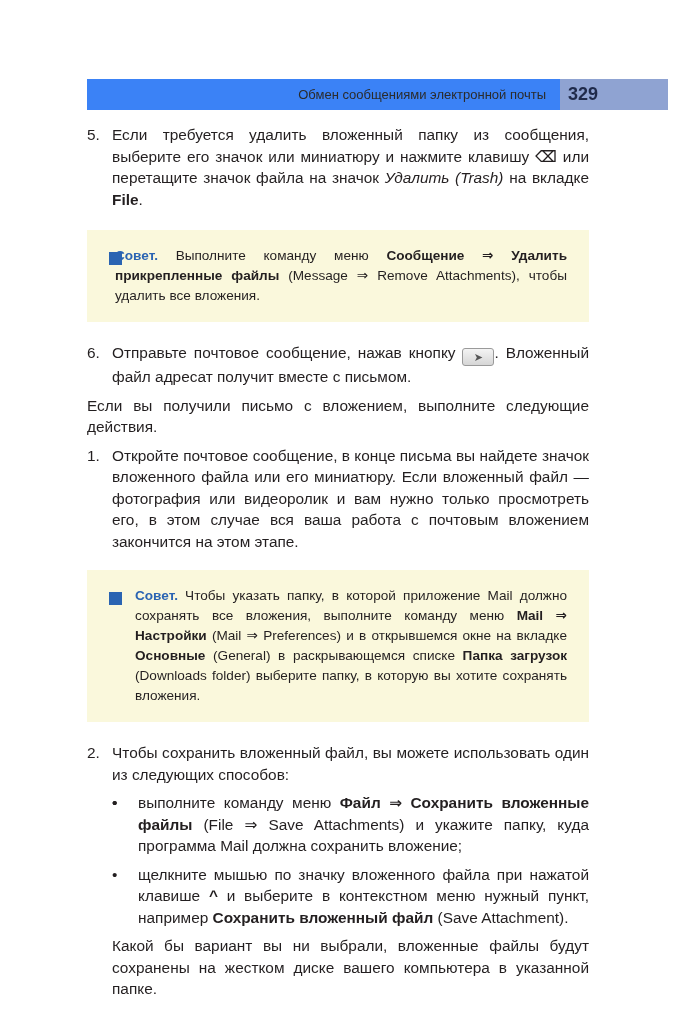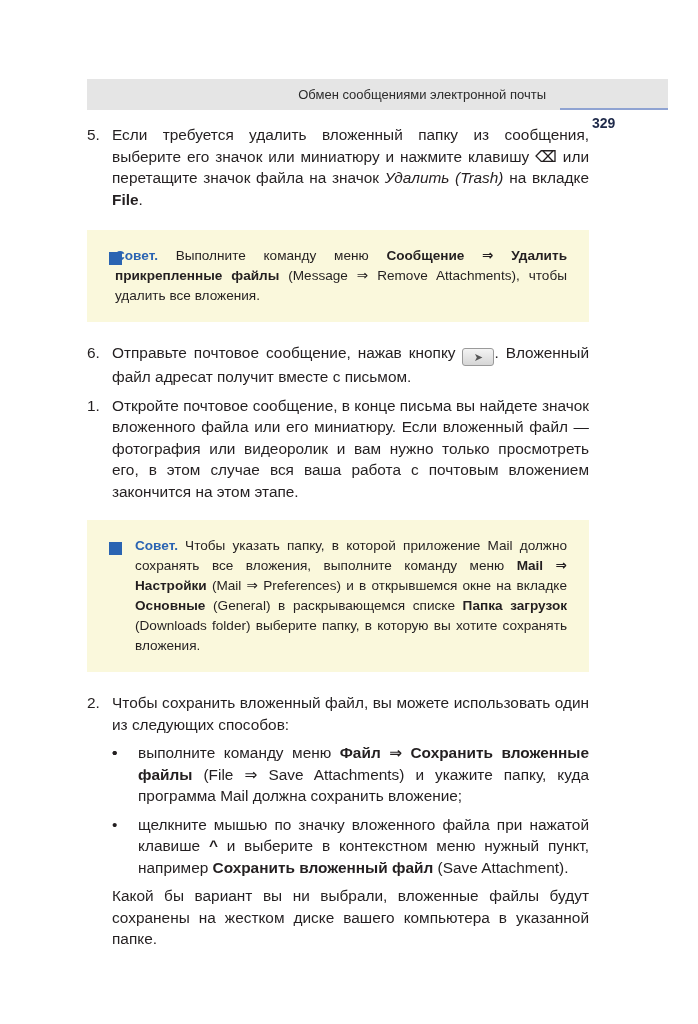--- a/index.html
+++ b/index.html
@@ -2,28 +2,28 @@
 <html><head>
 <meta charset="utf-8">
 <style>
   html, body { margin: 0; padding: 0; }
   body {
     width: 698px; height: 1024px; background: #ffffff; position: relative; overflow: hidden;
     font-family: "Liberation Sans", "DejaVu Sans", sans-serif; color: #231f20;
   }
   .header {
     position: absolute; left: 87px; top: 79px; width: 581px; height: 31px;
-    background: #e5e5e5; display: flex;
+    background: #3b82f6; display: flex;
   }
   .header-title {
     flex: 1; text-align: right; font-size: 13px; line-height: 31px; padding-right: 14px; color: #2b2b2b;
   }
   .header-page {
-    width: 108px; background: #8fa3d2; font-weight: bold; font-size: 14px; line-height: 31px;
-    padding-left: 32px; box-sizing: border-box; color: #1f2a4a; margin-top: 29px;
+    width: 108px; background: #8fa3d2; font-weight: bold; font-size: 18px; line-height: 31px;
+    padding-left: 8px; box-sizing: border-box; color: #1f2a4a;
   }
   .content { position: absolute; left: 87px; top: 124px; width: 502px; font-size: 15.4px; line-height: 21.5px; }
   .item { position: relative; padding-left: 25px; text-align: justify; }
   .num { position: absolute; left: 0; top: 0; }
   .para { text-align: justify; }
   .tip {
     background: #faf8dc; padding: 16px 22px 16px 48px; position: relative; font-size: 13.6px; line-height: 20px;
     text-align: justify;
   }
   .tip-marker { position: absolute; left: 22px; top: 22px; width: 13px; height: 13px; background: #2a64b2; }
@@ -56,20 +56,21 @@
   <div class="tip" style="margin-top:20px;padding-left:28px;">
     <span class="tip-marker"></span>
     <span class="tip-label">Совет.</span><span> Выполните команду меню </span><b>Сообщение ⇒ Удалить прикрепленные файлы</b><span> (Message ⇒ Remove Attachments), чтобы удалить все вложения.</span>
   </div>
 
   <div class="item" style="margin-top:20px;">
     <span class="num">6.</span>
     <span>Отправьте почтовое сообщение, нажав кнопку </span><span class="send-btn">➤</span><span>. Вложенный файл адресат получит вместе с письмом.</span>
   </div>
 
+  <div class="para" style="margin-top:7px;">Если вы получили письмо с вложением, выполните следующие действия.</div>
 
   <div class="item" style="margin-top:7px;">
     <span class="num">1.</span>
     <span>Откройте почтовое сообщение, в конце письма вы найдете значок вложенного файла или его миниатюру. Если вложенный файл — фотография или видеоролик и вам нужно только просмотреть его, в этом случае вся ваша работа с почтовым вложением закончится на этом этапе.</span>
   </div>
 
   <div class="tip" style="margin-top:18px;">
     <span class="tip-marker"></span>
     <span class="tip-label">Совет.</span><span> Чтобы указать папку, в которой приложение Mail должно сохранять все вложения, выполните команду меню </span><b>Mail ⇒ Настройки</b><span> (Mail ⇒ Preferences) и в открывшемся окне на вкладке </span><b>Основные</b><span> (General) в раскрывающемся списке </span><b>Папка загрузок</b><span> (Downloads folder) выберите папку, в которую вы хотите сохранять вложения.</span>
   </div>

